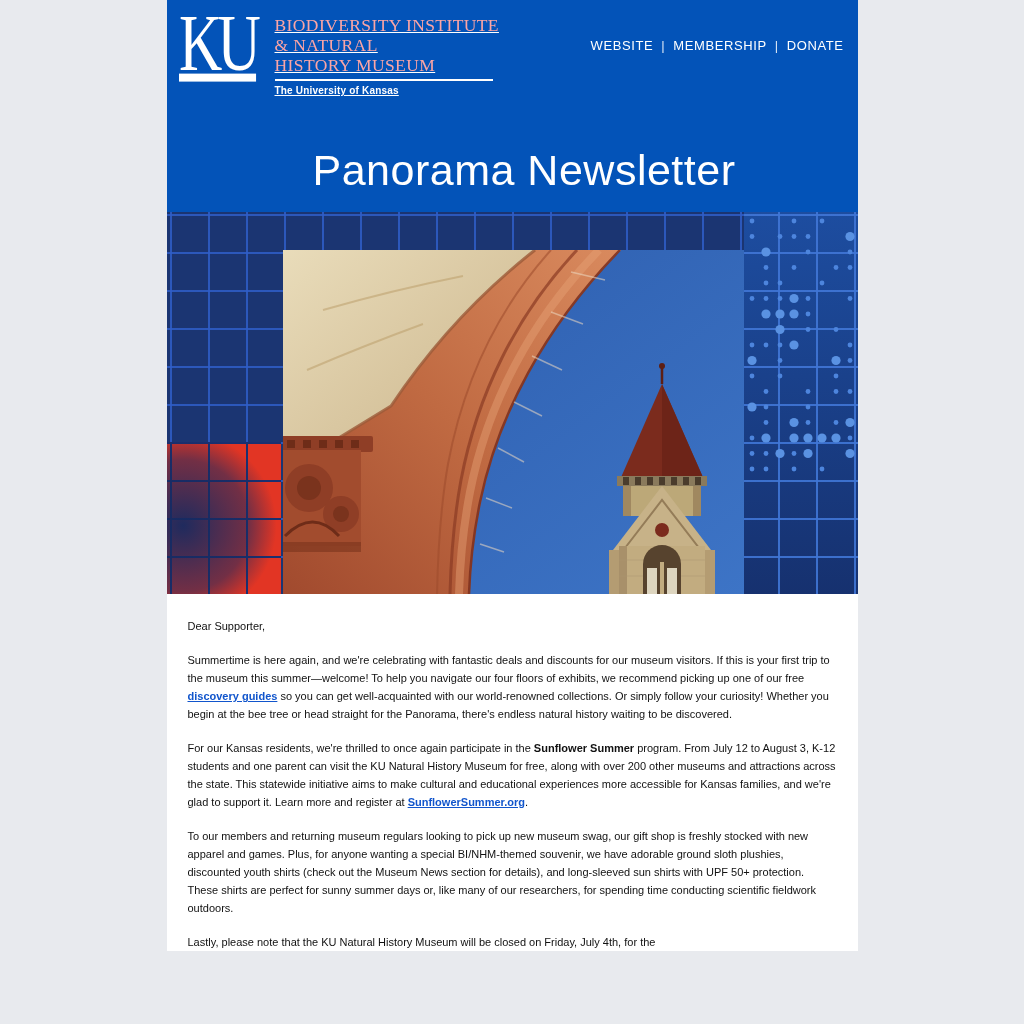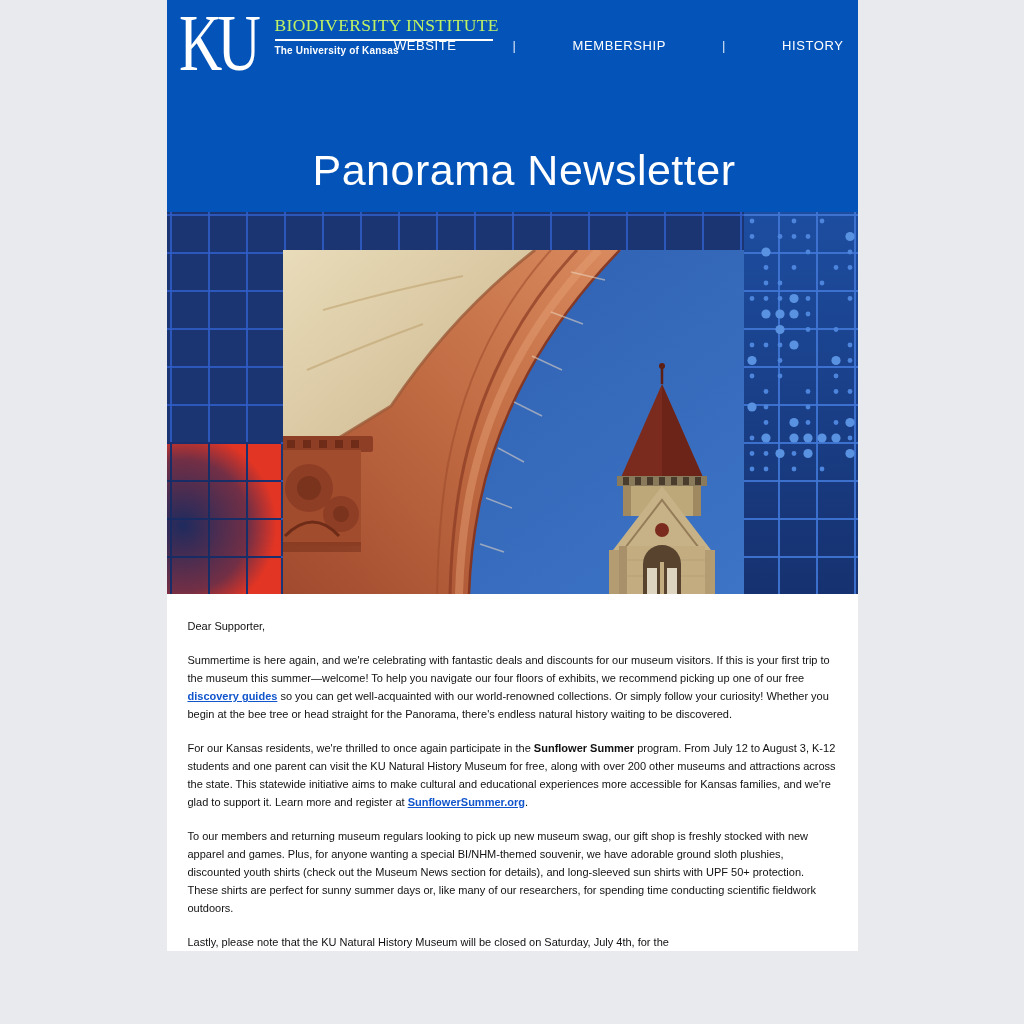--- a/index.html
+++ b/index.html
@@ -16,37 +16,37 @@
     --panel-blue:#1d4da0;
     --link:#1155cc;
   }
   .email{width:691px;margin:0 auto;background:#fff;}
 
   
   .hdr{
     position:relative;height:212px;background:var(--header-blue);
     color:#fff;overflow:hidden;
   }
-  .logo-row{position:absolute;top:12px;left:12px;display:flex;}
+  .logo-row{position:absolute;top:12px;left:12px;display:flex;text-decoration:underline;}
   .ku-mark{
     width:86px;height:80px;overflow:visible;flex:0 0 auto;
     font-family:"Liberation Serif",serif;font-size:100px;font-weight:400;
     letter-spacing:-8px;line-height:78px;color:#fff;
     transform:scale(.60,.80);transform-origin:top left;
   }
   .inst{margin-left:10px;padding-top:3px;}
   .inst-lines{
     font-family:"Liberation Serif",serif;font-size:17.5px;line-height:20px;
-    letter-spacing:.4px;color:#bef264;
+    letter-spacing:.4px;color:#fca5a5;
   }
   .inst-rule{width:218px;height:2px;background:#fff;margin-top:4px;}
   .inst-tag{font-size:10px;font-weight:bold;letter-spacing:.2px;margin-top:4px;}
   .hdr-nav{
     position:absolute;top:38px;right:14px;font-size:13px;letter-spacing:.6px;
-    display:flex;align-items:center;gap:48px;
+    display:flex;align-items:center;
   }
   .hdr-nav a{color:#fff;text-decoration:none;}
   .nav-sep{margin:0 8px;color:rgba(255,255,255,.85);font-weight:300;}
   .banner-title{
     position:absolute;top:146px;left:12px;width:100%;text-align:center;
     font-size:43px;letter-spacing:.5px;color:#fff;font-weight:400;
   }
 
   
   .hero{position:relative;height:382px;background:var(--navy);overflow:hidden;}
@@ -95,31 +95,33 @@
 <body>
 
 <div class="email">
 
   <div class="hdr">
     <div class="logo-row">
       <div class="ku-mark">KU</div>
       <div class="inst">
         <div class="inst-lines">
           <div>BIODIVERSITY INSTITUTE</div>
+          <div>&amp; NATURAL</div>
+          <div>HISTORY MUSEUM</div>
         </div>
         <div class="inst-rule"></div>
         <div class="inst-tag">The University of Kansas</div>
       </div>
     </div>
     <div class="hdr-nav">
       <a href="#">WEBSITE</a>
       <span class="nav-sep">|</span>
       <a href="#">MEMBERSHIP</a>
       <span class="nav-sep">|</span>
-      <a href="#">HISTORY</a>
+      <a href="#">DONATE</a>
     </div>
     <div class="banner-title">Panorama Newsletter</div>
   </div>
 
   <div class="hero">
     <div class="hero-grid"></div>
     <div class="hero-red"></div>
     <div class="hero-right">
       <svg id="dots-svg" width="114" height="382">
           <circle cx="8" cy="9" r="2.4" fill="#4d85dd"></circle>
@@ -294,17 +296,17 @@
       </g>
     </svg>
   </div>
 
   <div class="email-body">
     <p class="greeting">Dear Supporter,</p>
     <div>
         <p class="para"><span>Summertime is here again, and we're celebrating with fantastic deals and discounts for our museum visitors. If this is your first trip to the museum this summer—welcome! To help you navigate our four floors of exhibits, we recommend picking up one of our free </span><a href="#" class="body-link">discovery guides</a><span> so you can get well-acquainted with our world-renowned collections. Or simply follow your curiosity! Whether you begin at the bee tree or head straight for the Panorama, there's endless natural history waiting to be discovered.</span></p>
         <p class="para"><span>For our Kansas residents, we're thrilled to once again participate in the </span><strong>Sunflower Summer</strong><span> program. From July 12 to August 3, K-12 students and one parent can visit the KU Natural History Museum for free, along with over 200 other museums and attractions across the state. This statewide initiative aims to make cultural and educational experiences more accessible for Kansas families, and we're glad to support it. Learn more and register at </span><a href="#" class="body-link">SunflowerSummer.org</a><span>.</span></p>
         <p class="para"><span>To our members and returning museum regulars looking to pick up new museum swag, our gift shop is freshly stocked with new apparel and games. Plus, for anyone wanting a special BI/NHM-themed souvenir, we have adorable ground sloth plushies, discounted youth shirts (check out the Museum News section for details), and long-sleeved sun shirts with UPF 50+ protection. These shirts are perfect for sunny summer days or, like many of our researchers, for spending time conducting scientific fieldwork outdoors.</span></p>
-        <p class="para"><span>Lastly, please note that the KU Natural History Museum will be closed on Saturday, July 4th, for the</span></p>
+        <p class="para"><span>Lastly, please note that the KU Natural History Museum will be closed on Friday, July 4th, for the</span></p>
       </div>
   </div>
 
 </div>
 
 </body></html>

